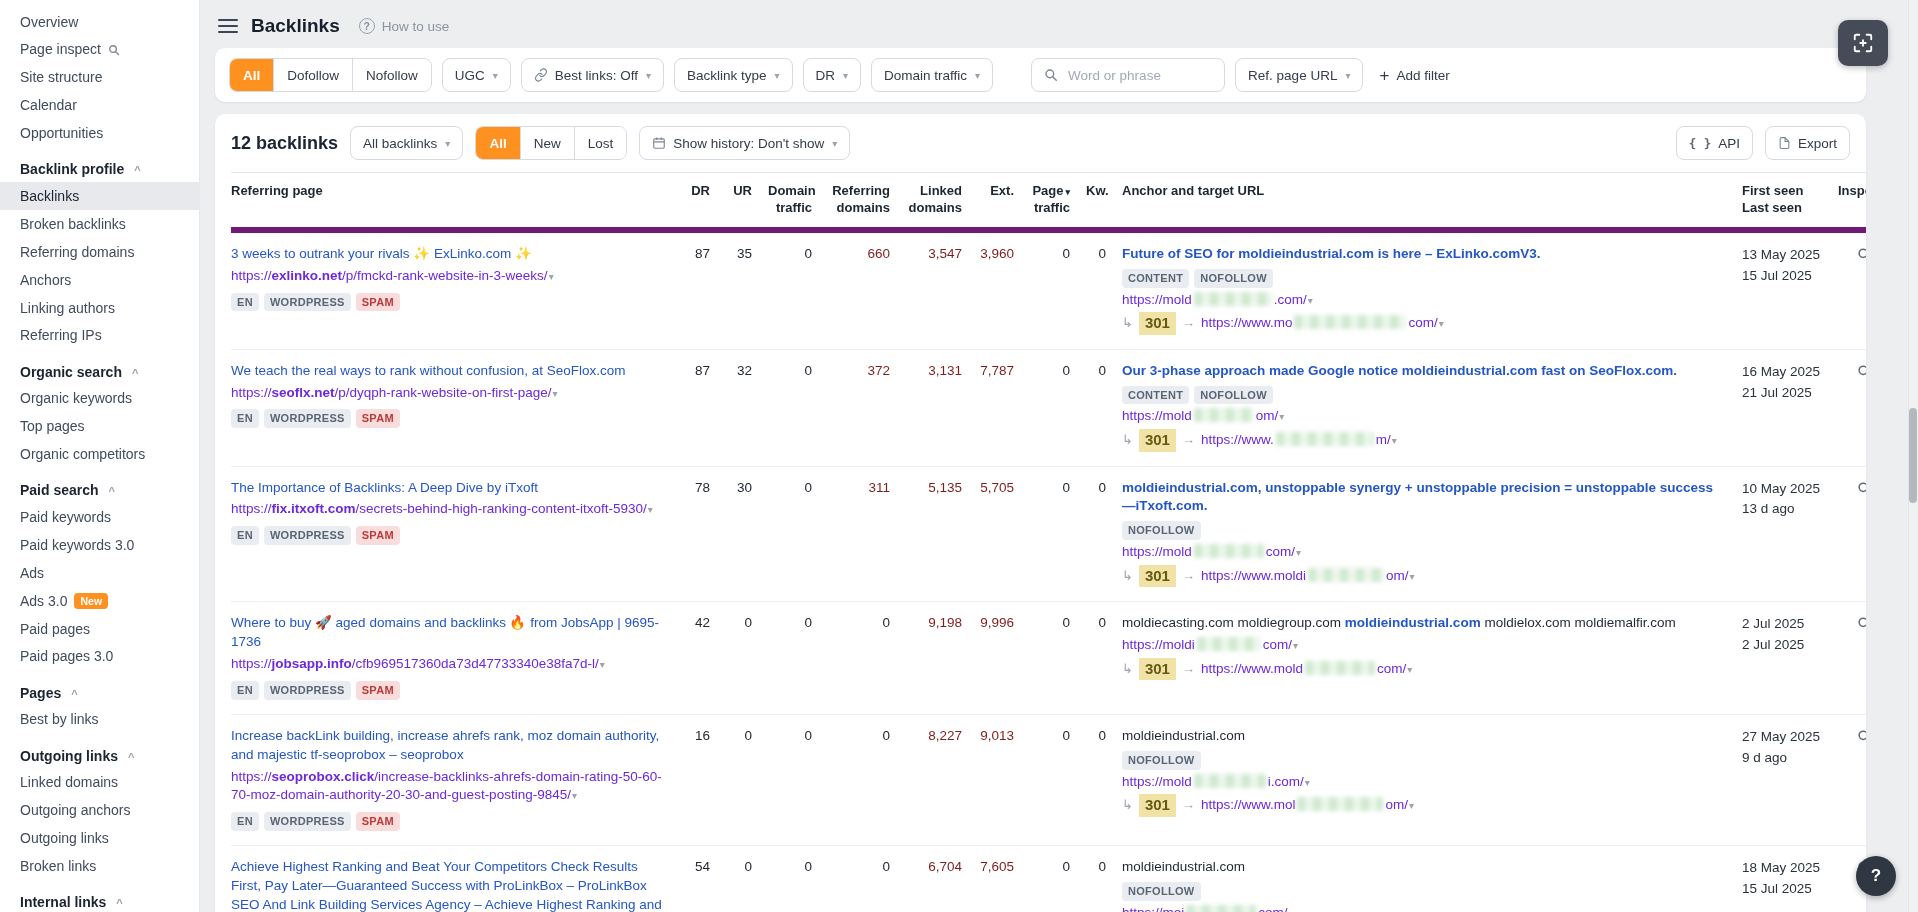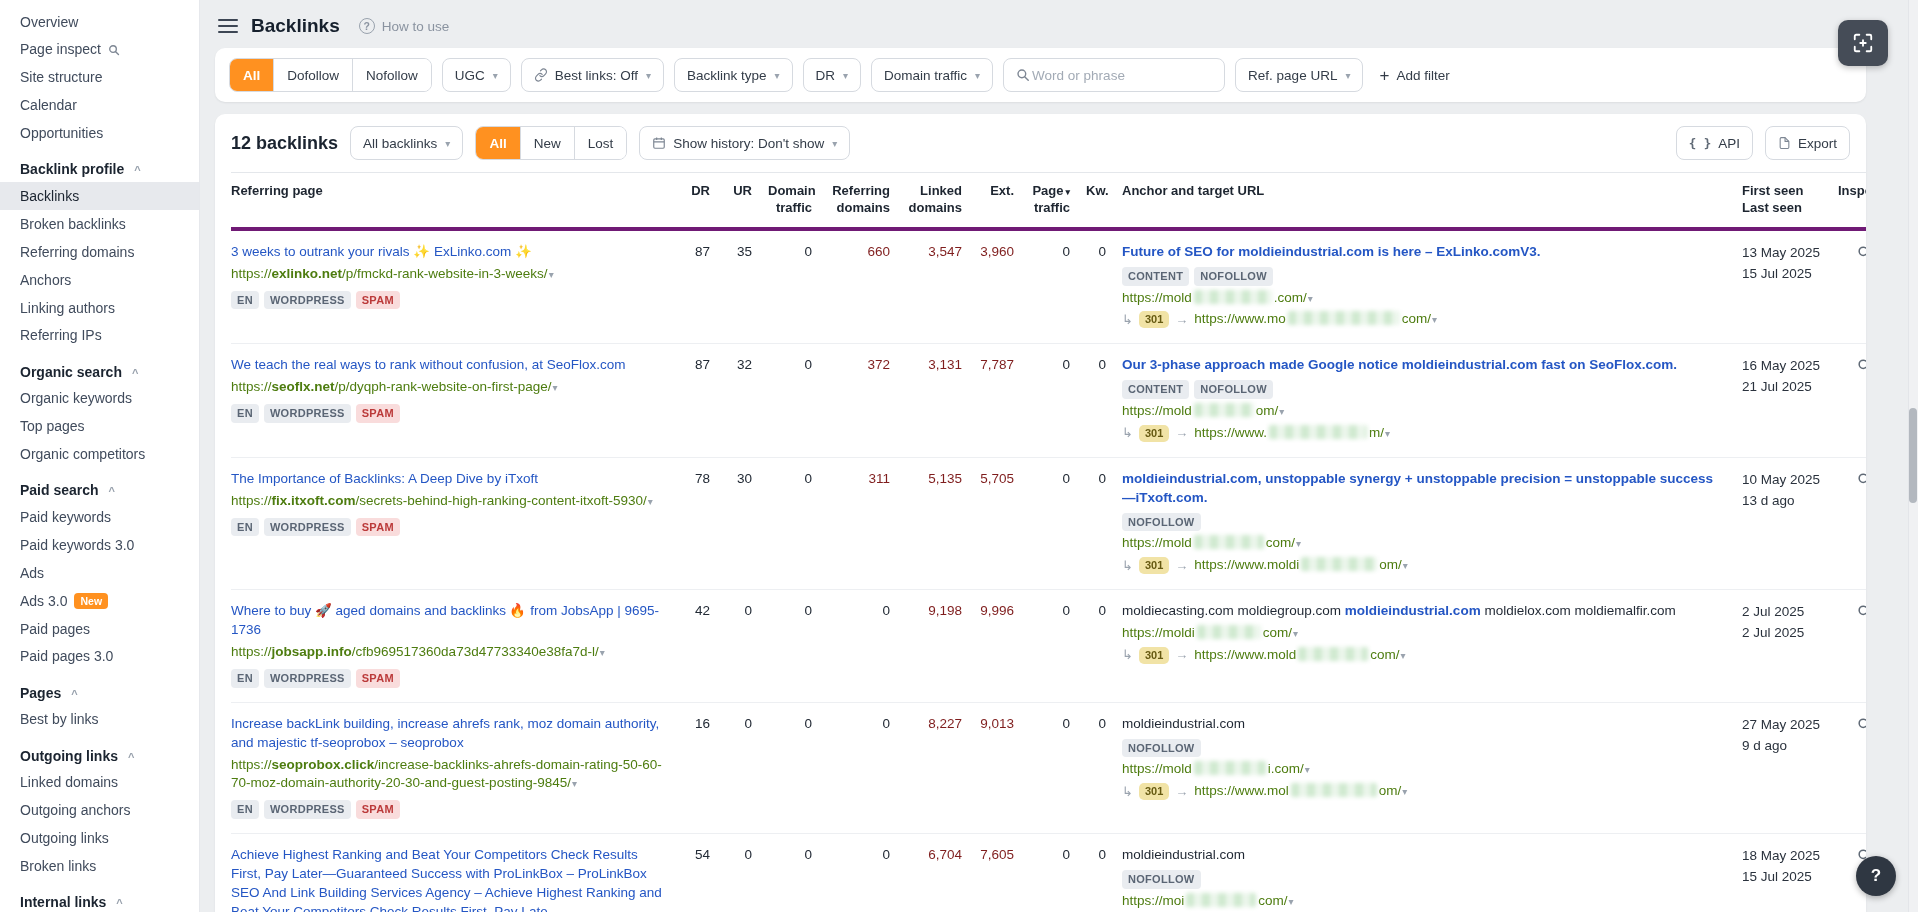--- a/index.html
+++ b/index.html
@@ -38,65 +38,65 @@
   .filter-panel{background:#fff;border-radius:10px;margin-left:15px;padding:10px 14px;
     display:flex;align-items:center;gap:10px;box-shadow:0 1px 2px rgba(27,35,48,.08);}
   .chip{display:inline-flex;align-items:center;gap:7px;height:34px;padding:0 12px;background:#fff;
     border:1px solid #d6dae0;border-radius:8px;font-size:13.5px;color:#333c48;cursor:pointer;white-space:nowrap;}
   .drop-caret{color:#9aa3ae;font-size:10px;margin-left:1px;}
   .segmented{display:inline-flex;border:1px solid #d6dae0;border-radius:8px;overflow:hidden;height:34px;}
   .seg{display:inline-flex;align-items:center;padding:0 13px;font-size:13.5px;color:#333c48;
     background:#fff;border:none;border-right:1px solid #d6dae0;cursor:pointer;}
   .seg:last-child{border-right:none;}
   .seg.active{background:#ff9120;color:#fff;font-weight:700;}
-  .search-chip{width:222px;gap:0;}
+  .search-chip{width:194px;gap:8px;margin-left:28px;}
   .search-chip input{border:none;outline:none;flex:1;min-width:0;font-size:13.5px;color:#333c48;background:transparent;}
   .search-chip input::placeholder{color:#a2aab5;}
   .add-filter{display:inline-flex;align-items:center;gap:7px;border:none;background:transparent;
     font-size:13.5px;color:#333c48;cursor:pointer;height:34px;padding:0 6px;}
   .plus-glyph{font-size:17px;line-height:1;color:#333c48;}
 
   
   .table-panel{flex:1;background:#fff;border-radius:10px 10px 0 0;margin:12px 0 0 15px;
     box-shadow:0 1px 2px rgba(27,35,48,.08);overflow:hidden;padding:0 16px;}
   .toolbar{display:flex;align-items:center;gap:12px;padding:12px 0;}
   .count{font-weight:700;font-size:18px;color:#1b2430;}
   .spacer{flex:1;}
   .braces-glyph{font-family:"DejaVu Sans Mono",monospace;font-weight:700;font-size:12.5px;color:#5f6975;}
 
   table.backlinks{width:100%;border-collapse:collapse;table-layout:fixed;}
   th{font-size:13px;font-weight:700;color:#1d2530;text-align:right;vertical-align:top;
-    padding:10px 8px;border-top:1px solid #e4e7eb;border-bottom:4px solid #701a75;line-height:1.3;}
+    padding:10px 8px;border-top:1px solid #e4e7eb;border-bottom:6px solid #701a75;line-height:1.3;}
   th.left{text-align:left;}
   th.right{text-align:right;}
   th:first-child,td:first-child{padding-left:0;}
   th:last-child,td:last-child{padding-right:0;}
   td{vertical-align:top;padding:12px 8px 14px;border-bottom:1px solid #edeff2;
     font-size:13.5px;line-height:1.4;word-wrap:break-word;overflow-wrap:break-word;}
   .td-num{text-align:right;color:#222a35;}
   .num-link{color:#7f1d1d;cursor:pointer;margin-top:8px;}
   .sort-caret{font-size:9px;margin-left:2px;color:#1d2530;}
 
   .row-title{color:#2456c4;display:block;}
   .url-line{margin-top:3px;color:#15803d;}
-  .u-green{color:#4d7c0f;}
+  .u-green{color:#6d28d9;}
   .u-domain{font-weight:700;}
   .badge-row{margin-top:7px;display:flex;gap:5px;flex-wrap:wrap;}
   .badge-row.tight{margin-top:5px;margin-bottom:2px;}
   .badge{background:#e9ecf0;color:#5a6574;font-size:11px;font-weight:600;
     padding:2px 6px;border-radius:4px;letter-spacing:.3px;line-height:1.35;}
   .badge.spam{background:#f9dcdc;color:#bb3a3a;}
   .anchor-text{color:#1f2733;}
   .anchor-link{color:#2456c4;font-weight:bold;}
   .anchor-plain{color:#1f2733;}
   .target-line{}
   .redirect-line{margin-top:3px;display:flex;align-items:center;gap:6px;flex-wrap:wrap;}
   .redir-sym{color:#9aa3ae;font-size:13px;}
-  .badge-301{background:#f1e3a6;color:#665a12;font-size:11px;font-weight:700;
-    padding:1px 6px;border-radius:5px;line-height:1.35;}
+  .badge-301{background:#f1e3a6;color:#665a12;font-size:15px;font-weight:700;
+    padding:1px 6px;border-radius:0;line-height:1.35;}
   .redact{display:inline-block;height:14px;border-radius:2px;vertical-align:-2px;margin:0 2px;
     background:repeating-linear-gradient(90deg,#cfe9cf 0 8px,#ecf6ec 8px 16px);filter:blur(2px);}
   .seen-line{color:#2a323d;line-height:1.55;}
   .td-inspect{text-align:right;}
   .inspect-btn{background:none;border:none;cursor:pointer;color:#5f6975;padding:2px;}
 
   
   .crop-fab{position:absolute;top:20px;right:30px;width:50px;height:46px;border-radius:10px;
     background:#454c57;border:none;display:flex;align-items:center;justify-content:center;
     cursor:pointer;box-shadow:0 2px 6px rgba(0,0,0,.25);color:#fff;}

